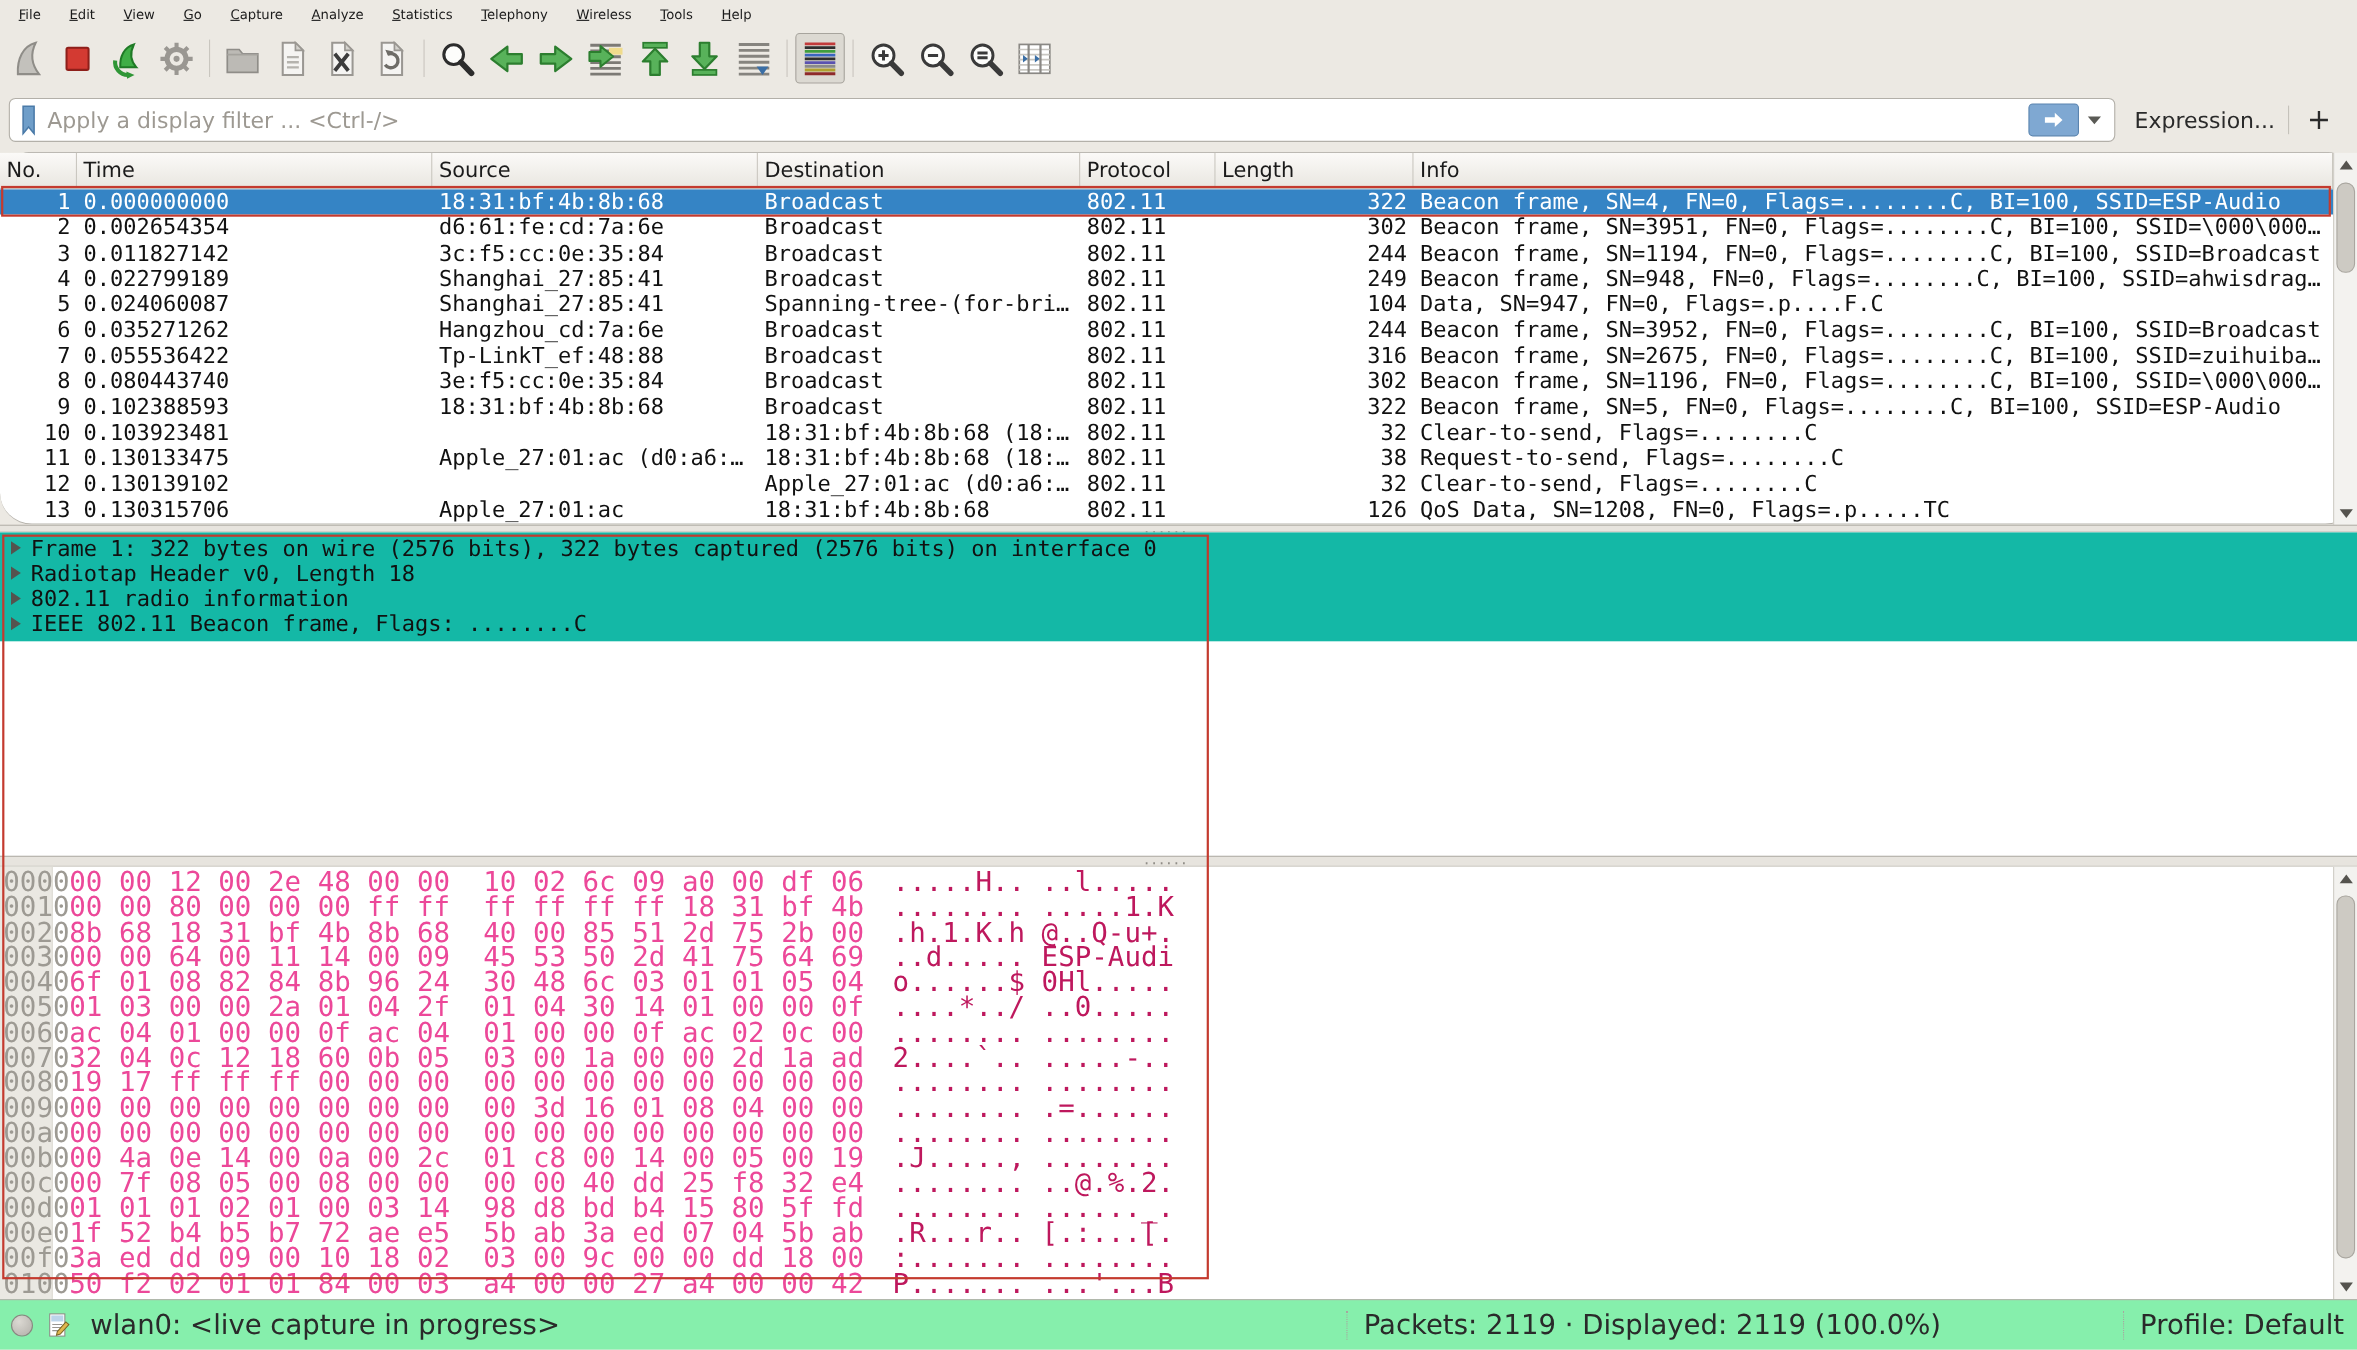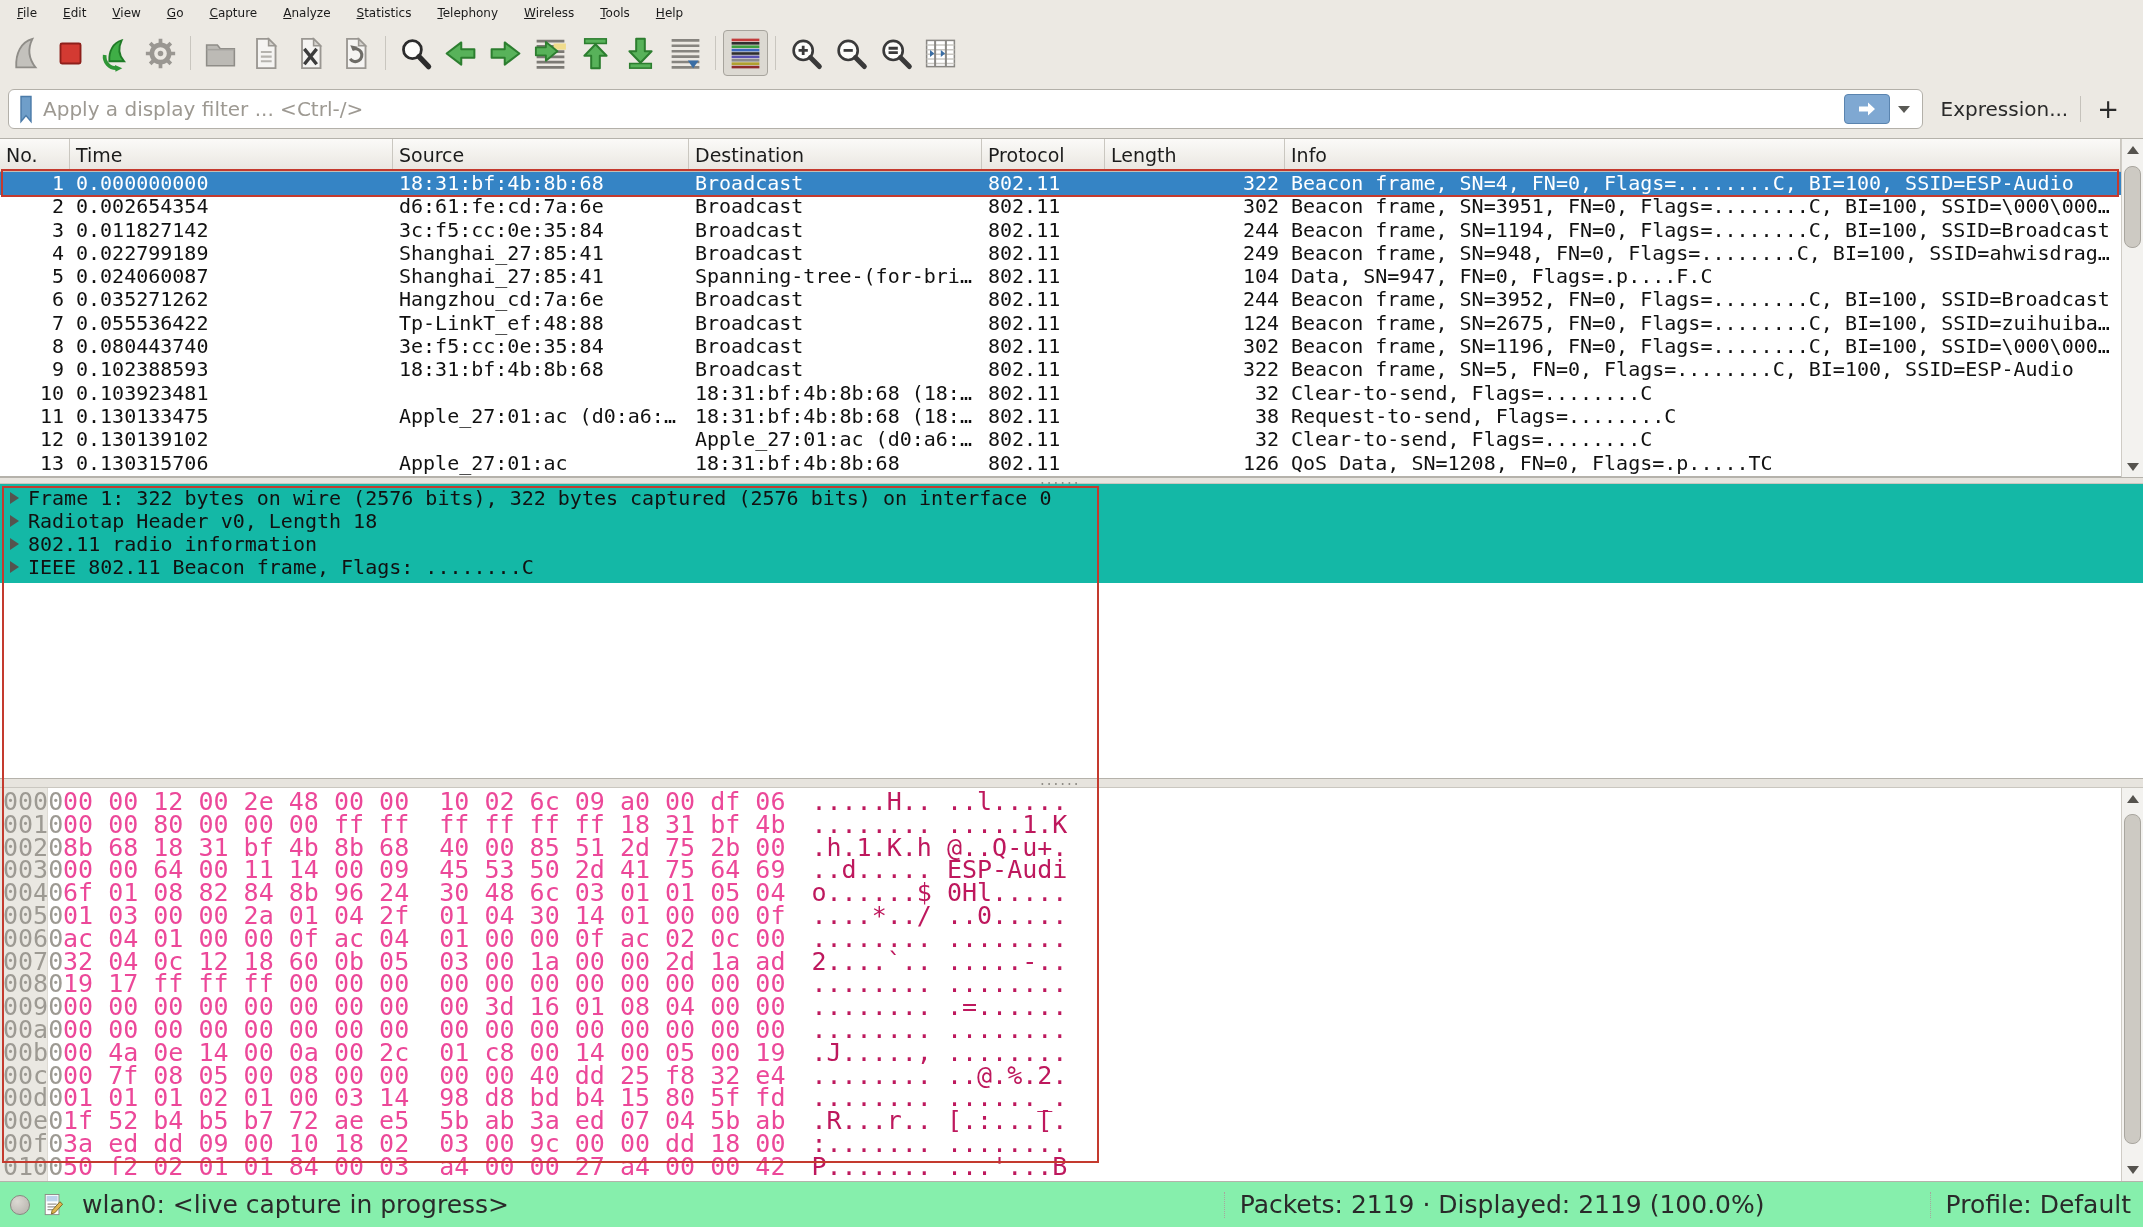--- a/index.html
+++ b/index.html
@@ -38,21 +38,21 @@
     border-radius:4px; display:flex; align-items:center; justify-content:center; }
   .caret-btn { width:28px; height:30px; display:flex; align-items:center; justify-content:center; }
   .caret { width:0; height:0; border-left:6px solid transparent; border-right:6px solid transparent;
     border-top:7px solid #5a5a55; }
   .expr-label { font-size:20px; color:#2a2a2a; padding:0 12px 0 18px; }
   .vsep { width:1px; height:26px; background:#c5c2bb; }
   .add-btn { font-size:26px; color:#2a2a2a; padding:0 16px; line-height:26px; }
 
   
   #packetlist { position:absolute; top:138px; left:0; width:2143px; height:339px;
-    background:#fff; border-top:1px solid #b5b2ab; border-bottom:1px solid #b5b2ab; }
+    background:#fff; border-top:1px solid #b5b2ab; border-bottom:1px solid #b5b2ab;border-radius:29px; }
   .plist-header { position:absolute; top:0; left:0; width:2121px; height:33px; display:flex;
     background:linear-gradient(#fbfaf8,#e9e6e0); border-bottom:1px solid #c2bfb8; font-size:19px; }
   .hcell { border-right:1px solid #cac7c0; display:flex; align-items:center; padding:0 6px; overflow:hidden; }
   .w-no{width:70px} .w-time{width:323px} .w-src{width:296px} .w-dst{width:293px}
   .w-proto{width:123px} .w-len{width:180px} .w-info{flex:1}
   .plist-body { position:absolute; top:33px; left:0; width:2121px; height:306px;
     overflow:hidden; font-size:20px; }
   .prow { height:23.3px; display:flex; white-space:pre; color:#111; }
   .prow .c { padding:0 6px; overflow:hidden; line-height:23.3px; }
   .c.no,.c.len { text-align:right; }
@@ -377,21 +377,21 @@
         <span class="c len">244</span>
         <span class="c info">Beacon frame, SN=3952, FN=0, Flags=........C, BI=100, SSID=Broadcast</span>
       </div>
 
       <div class="prow">
         <span class="c no">7</span>
         <span class="c time">0.055536422</span>
         <span class="c src">Tp-LinkT_ef:48:88</span>
         <span class="c dst">Broadcast</span>
         <span class="c proto">802.11</span>
-        <span class="c len">124</span>
+        <span class="c len">316</span>
         <span class="c info">Beacon frame, SN=2675, FN=0, Flags=........C, BI=100, SSID=zuihuiba…</span>
       </div>
 
       <div class="prow">
         <span class="c no">8</span>
         <span class="c time">0.080443740</span>
         <span class="c src">3e:f5:cc:0e:35:84</span>
         <span class="c dst">Broadcast</span>
         <span class="c proto">802.11</span>
         <span class="c len">302</span>

